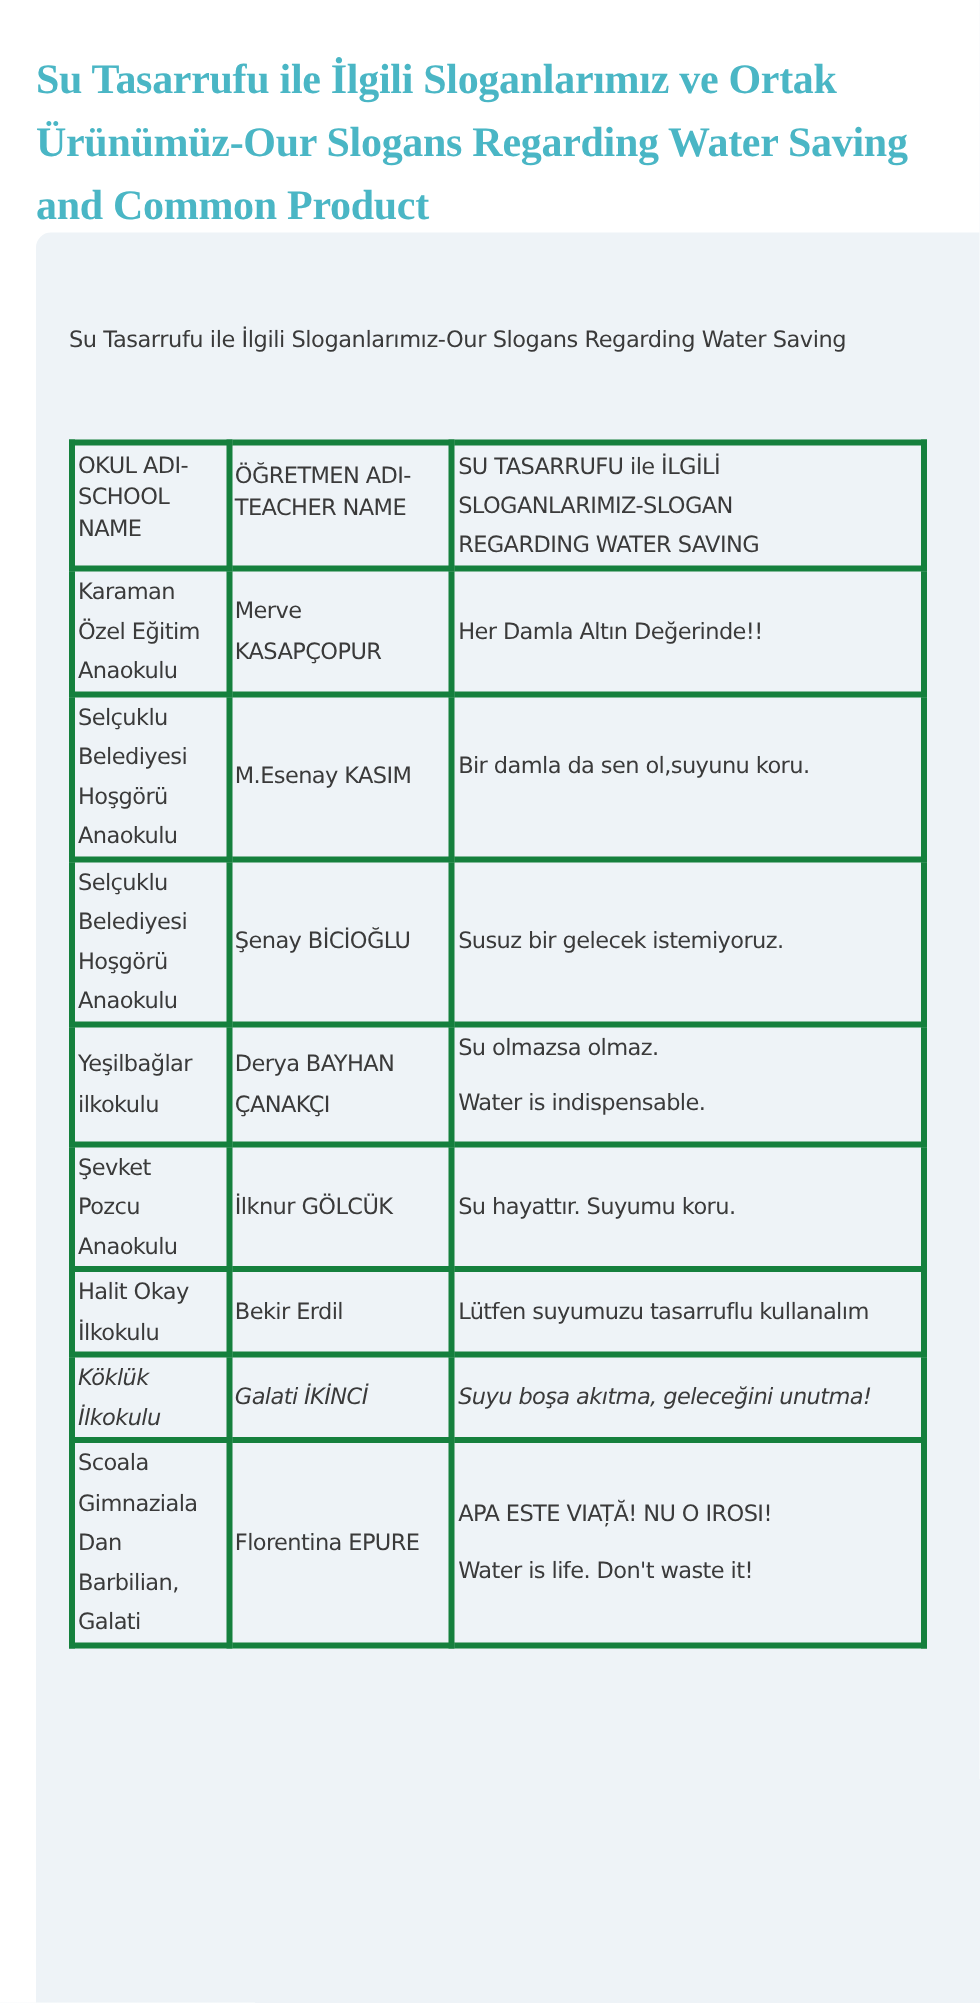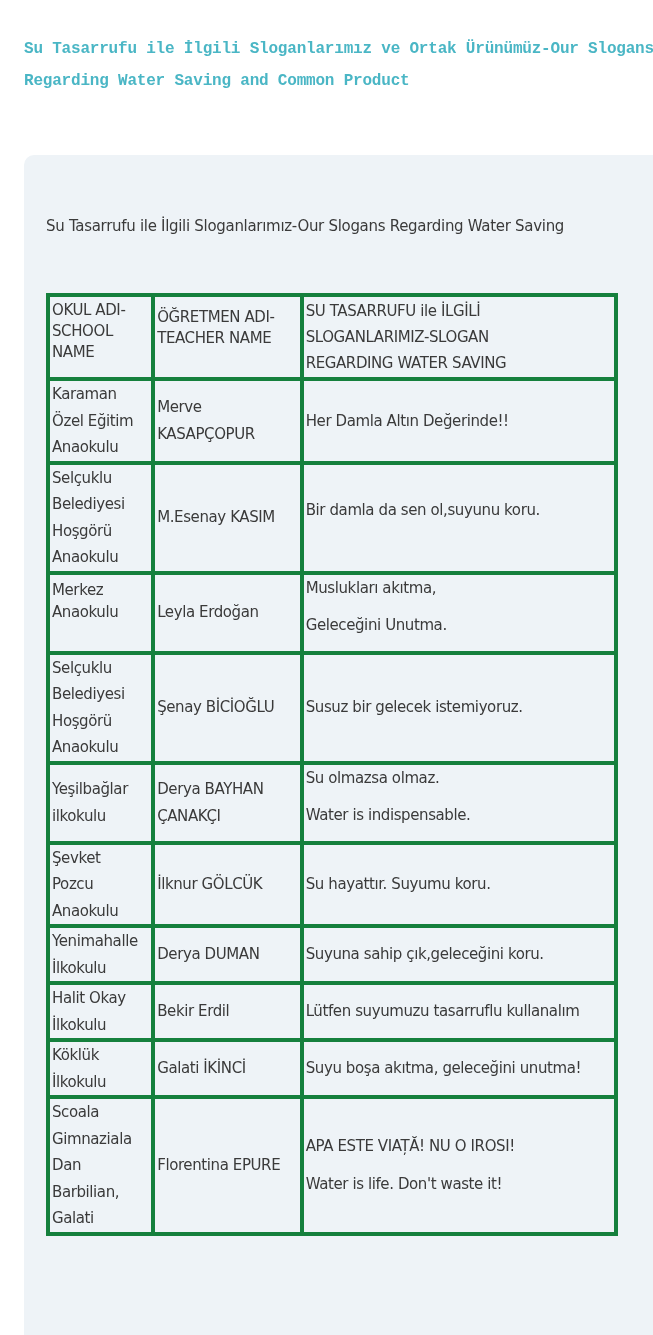--- a/index.html
+++ b/index.html
@@ -14,24 +14,24 @@
       position: relative;
       font-family: "DejaVu Sans", sans-serif;
       color: #333333;
     }
     .page-title {
       position: absolute;
       left: 24px;
       top: 33px;
       width: 630px;
       margin: 0;
-      font-family: Liberation Mono, monospace;
+      font-family: Liberation Serif, serif;
       font-weight: bold;
-      font-size: 16px;
-      line-height: 32px;
+      font-size: 28px;
+      line-height: 42px;
       color: #4ab6c5;
       letter-spacing: -0.2px;
     }
     .card {
       position: absolute;
       left: 24px;
       top: 155px;
       width: 660px;
       height: 1200px;
       background: #eef3f7;
@@ -131,33 +131,20 @@
         <span class="line">Anaokulu</span>
       </td>
       <td class="col-teacher">
         <span class="line">M.Esenay KASIM</span>
       </td>
       <td class="col-slogan" style="vertical-align:top;padding-top:32px;">
         <span class="line">Bir damla da sen ol,suyunu koru.</span>
       </td>
     </tr>
 
-    <tr style="height:80px;">
-      <td class="col-school" style="vertical-align:top;padding-top:4px;line-height:22px;">
-        <span class="line">Merkez</span>
-        <span class="line">Anaokulu</span>
-      </td>
-      <td class="col-teacher">
-        <span class="line">Leyla Erdoğan</span>
-      </td>
-      <td class="col-slogan" style="vertical-align:top;padding-top:0;">
-        <span class="line">Muslukları akıtma,</span>
-        <span class="line gap">Geleceğini Unutma.</span>
-      </td>
-    </tr>
 
     <tr style="height:109px;">
       <td class="col-school">
         <span class="line">Selçuklu</span>
         <span class="line">Belediyesi</span>
         <span class="line">Hoşgörü</span>
         <span class="line">Anaokulu</span>
       </td>
       <td class="col-teacher">
         <span class="line">Şenay BİCİOĞLU</span>
@@ -189,47 +176,35 @@
         <span class="line">Anaokulu</span>
       </td>
       <td class="col-teacher">
         <span class="line">İlknur GÖLCÜK</span>
       </td>
       <td class="col-slogan">
         <span class="line">Su hayattır. Suyumu koru.</span>
       </td>
     </tr>
 
-    <tr style="height:56px;">
-      <td class="col-school">
-        <span class="line">Yenimahalle</span>
-        <span class="line">İlkokulu</span>
-      </td>
-      <td class="col-teacher">
-        <span class="line">Derya DUMAN</span>
-      </td>
-      <td class="col-slogan">
-        <span class="line">Suyuna sahip çık,geleceğini koru.</span>
-      </td>
-    </tr>
 
     <tr style="height:56px;">
       <td class="col-school">
         <span class="line">Halit Okay</span>
         <span class="line">İlkokulu</span>
       </td>
       <td class="col-teacher">
         <span class="line">Bekir Erdil</span>
       </td>
       <td class="col-slogan" style="white-space:nowrap;">
         <span class="line">Lütfen suyumuzu tasarruflu kullanalım</span>
       </td>
     </tr>
 
-    <tr style="height:56px;">
+    <tr style="height:56px;font-style:italic;">
       <td class="col-school">
         <span class="line">Köklük</span>
         <span class="line">İlkokulu</span>
       </td>
       <td class="col-teacher">
         <span class="line">Galati İKİNCİ</span>
       </td>
       <td class="col-slogan" style="white-space:nowrap;">
         <span class="line">Suyu boşa akıtma, geleceğini unutma!</span>
       </td>

